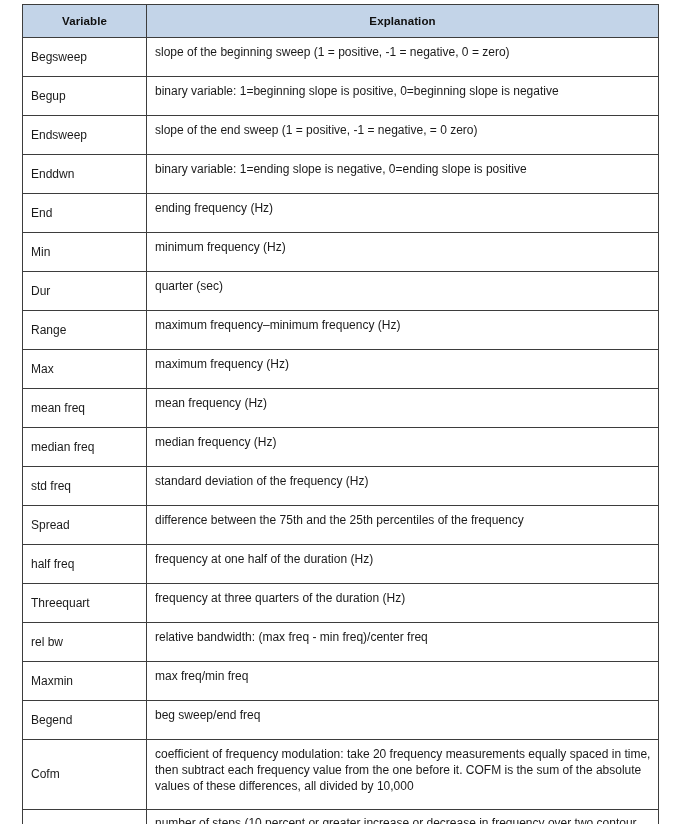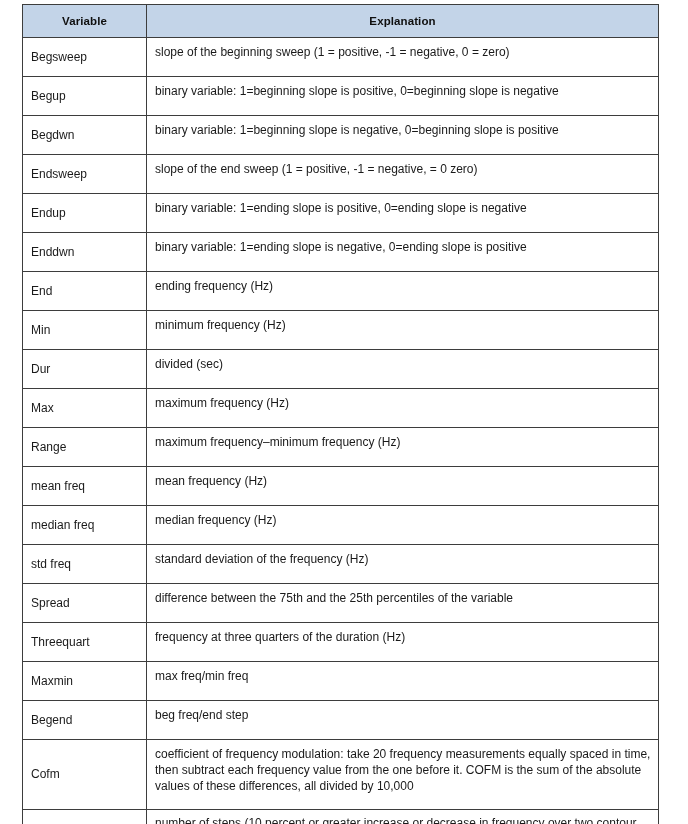--- a/index.html
+++ b/index.html
@@ -88,82 +88,82 @@
       <tbody id="table-body">
           <tr class="r1">
             <td class="cell-var">Begsweep</td>
             <td class="cell-exp">slope of the beginning sweep (1 = positive, -1 = negative, 0 = zero)</td>
           </tr>
           <tr class="r1">
             <td class="cell-var">Begup</td>
             <td class="cell-exp">binary variable: 1=beginning slope is positive, 0=beginning slope is negative</td>
           </tr>
           <tr class="r1">
-            <td class="cell-var">Begdwn</td>
-            <td class="cell-exp">binary variable: 1=beginning slope is negative, 0=beginning slope is positive</td>
-          </tr>
-          <tr class="r1">
             <td class="cell-var">Endsweep</td>
             <td class="cell-exp">slope of the end sweep (1 = positive, -1 = negative, = 0 zero)</td>
-          </tr>
-          <tr class="r1">
-            <td class="cell-var">Endup</td>
-            <td class="cell-exp">binary variable: 1=ending slope is positive, 0=ending slope is negative</td>
           </tr>
           <tr class="r1">
             <td class="cell-var">Enddwn</td>
             <td class="cell-exp">binary variable: 1=ending slope is negative, 0=ending slope is positive</td>
           </tr>
           <tr class="r1">
             <td class="cell-var">End</td>
             <td class="cell-exp">ending frequency (Hz)</td>
           </tr>
           <tr class="r1">
             <td class="cell-var">Min</td>
             <td class="cell-exp">minimum frequency (Hz)</td>
           </tr>
           <tr class="r1">
             <td class="cell-var">Dur</td>
-            <td class="cell-exp">divided (sec)</td>
+            <td class="cell-exp">quarter (sec)</td>
+          </tr>
+          <tr class="r1">
+            <td class="cell-var">Range</td>
+            <td class="cell-exp">maximum frequency–minimum frequency (Hz)</td>
           </tr>
           <tr class="r1">
             <td class="cell-var">Max</td>
             <td class="cell-exp">maximum frequency (Hz)</td>
-          </tr>
-          <tr class="r1">
-            <td class="cell-var">Range</td>
-            <td class="cell-exp">maximum frequency–minimum frequency (Hz)</td>
           </tr>
           <tr class="r1">
             <td class="cell-var">mean freq</td>
             <td class="cell-exp">mean frequency (Hz)</td>
           </tr>
           <tr class="r1">
             <td class="cell-var">median freq</td>
             <td class="cell-exp">median frequency (Hz)</td>
           </tr>
           <tr class="r1">
             <td class="cell-var">std freq</td>
             <td class="cell-exp">standard deviation of the frequency (Hz)</td>
           </tr>
           <tr class="r1">
             <td class="cell-var">Spread</td>
-            <td class="cell-exp">difference between the 75th and the 25th percentiles of the variable</td>
+            <td class="cell-exp">difference between the 75th and the 25th percentiles of the frequency</td>
+          </tr>
+          <tr class="r1">
+            <td class="cell-var">half freq</td>
+            <td class="cell-exp">frequency at one half of the duration (Hz)</td>
           </tr>
           <tr class="r1">
             <td class="cell-var">Threequart</td>
             <td class="cell-exp">frequency at three quarters of the duration (Hz)</td>
+          </tr>
+          <tr class="r1">
+            <td class="cell-var">rel bw</td>
+            <td class="cell-exp">relative bandwidth: (max freq - min freq)/center freq</td>
           </tr>
           <tr class="r1">
             <td class="cell-var">Maxmin</td>
             <td class="cell-exp">max freq/min freq</td>
           </tr>
           <tr class="r1">
             <td class="cell-var">Begend</td>
-            <td class="cell-exp">beg freq/end step</td>
+            <td class="cell-exp">beg sweep/end freq</td>
           </tr>
           <tr class="r3">
             <td class="cell-var">Cofm</td>
             <td class="cell-exp">coefficient of frequency modulation: take 20 frequency measurements equally spaced in time, then subtract each frequency value from the one before it. COFM is the sum of the absolute values of these differences, all divided by 10,000</td>
           </tr>
           <tr class="r2">
             <td class="cell-var">tot step</td>
             <td class="cell-exp">number of steps (10 percent or greater increase or decrease in frequency over two contour points)</td>
           </tr>
         </tbody>

